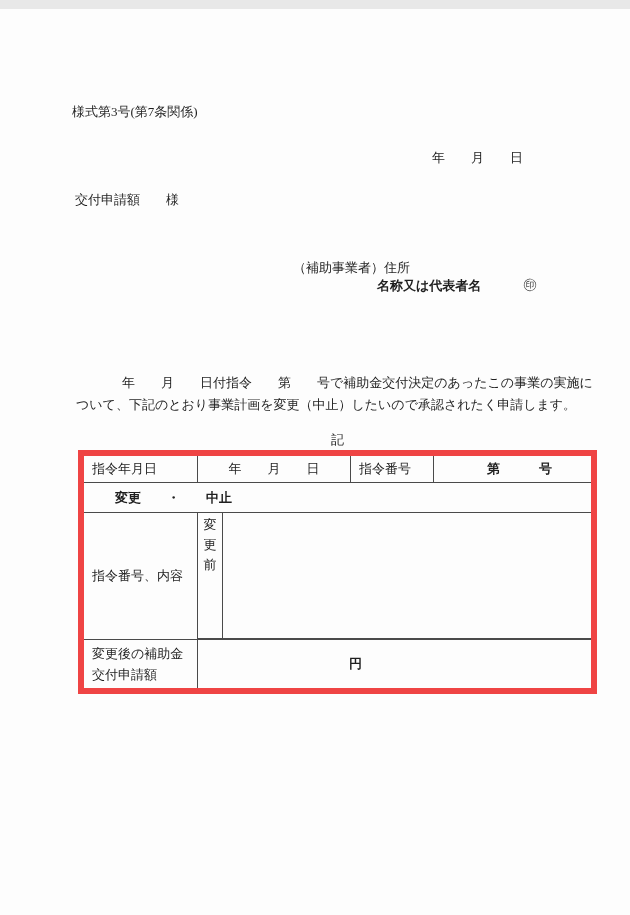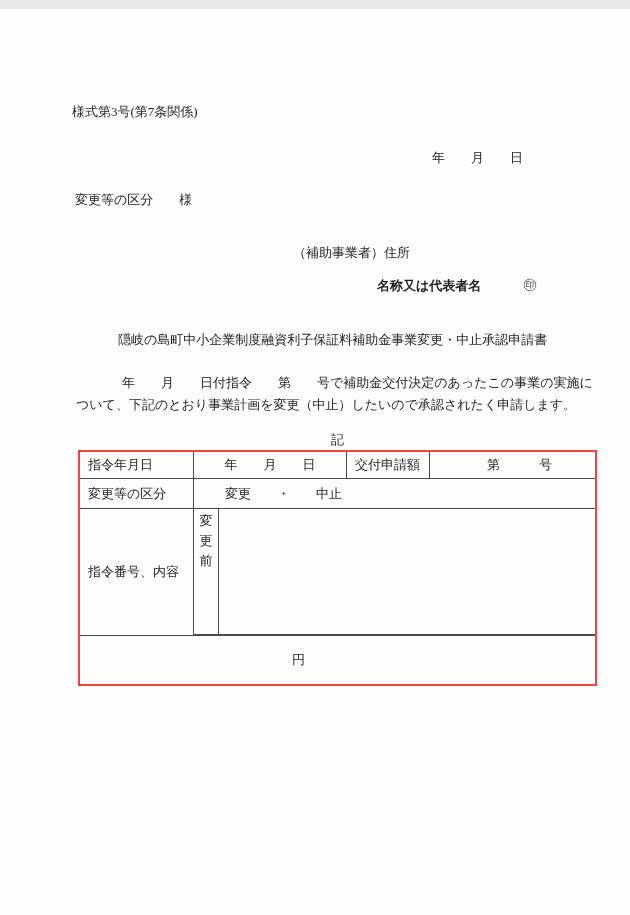--- a/index.html
+++ b/index.html
@@ -15,27 +15,27 @@
     font-size: 13px;
     overflow: hidden;
   }
   .abs { position: absolute; white-space: pre; }
 
   
   .doc-table {
     position: absolute;
     left: 78px; top: 441px;
     width: 519px;
-    border: 2px solid #ef4444;
+    border: 6px solid #ef4444;
     background: #fdfdfd;
   }
   .t-row { display: flex; border-bottom: 1px solid #4a4a4a; }
   .t-row:last-child { border-bottom: none; }
   .cell { border-right: 1px solid #4a4a4a; display: flex; align-items: center; }
-  .cell:last-child { border-right: none; }
+  .cell:last-child { border-right: none; font-weight: bold; }
   .label-cell { width: 114px; padding-left: 8px; flex: none; }
   .row1 { height: 27px; }
   .row1 .date-cell { width: 153px; flex: none; justify-content: center; }
   .row1 .numlabel-cell { width: 83px; flex: none; padding-left: 8px; }
   .row1 .numvalue-cell { flex: 1; justify-content: center; padding-left: 14px; }
   .row2 { height: 30px; }
   .row2 .value-cell { flex: 1; padding-left: 31px; }
   .row3 { height: 127px; }
   .row3-right { flex: 1; display: flex; flex-direction: column; }
   .subrow { display: flex; flex: 1; }
@@ -57,59 +57,61 @@
 </style>
 </head>
 <body>
 
 <div class="page">
 
   <div class="abs" style="left:72px; top:94px;">様式第3号(第7条関係)</div>
 
   <div class="abs" style="left:432px; top:140px;">年　　月　　日</div>
 
-  <div class="abs" style="left:75px; top:182px;">変更等の区分　　様</div>
+  <div class="abs" style="left:75px; top:182px;">交付申請額　　様</div>
 
-  <div class="abs" style="left:293px; top:235px;font-family:Liberation Serif, serif;">（補助事業者）住所</div>
+  <div class="abs" style="left:293px; top:250px;font-family:Liberation Serif, serif;">（補助事業者）住所</div>
 
   <div class="abs" style="left:377px; top:268px;font-weight:bold;">名称又は代表者名</div>
 
   <div class="abs seal" style="left:523px; top:267px;">㊞</div>
 
-  <div class="abs" style="left:118px; top:322px;">隠岐の島町中小企業制度融資利子保証料補助金事業変更・中止承認申請書</div>
 
   <div class="abs" style="left:76px; top:387px;">ついて、下記のとおり事業計画を変更（中止）したいので承認されたく申請します。</div>
 
   <div class="abs" style="left:122px; top:365px;">年　　月　　日付指令　　第　　号で補助金交付決定のあったこの事業の実施に</div>
 
   <div class="abs" style="left:78px; top:422px; width:519px; text-align:center;">記</div>
 
   <div class="doc-table">
 
     <div class="t-row row1">
       <div class="cell label-cell">指令年月日</div>
       <div class="cell date-cell">年　　月　　日</div>
-      <div class="cell numlabel-cell">交付申請額</div>
+      <div class="cell numlabel-cell">指令番号</div>
       <div class="cell numvalue-cell">第　　　号</div>
     </div>
 
     <div class="t-row row2">
-      <div class="cell label-cell">変更等の区分</div>
       <div class="cell value-cell">変更　　・　　中止</div>
     </div>
 
     <div class="t-row row3">
       <div class="cell label-cell">指令番号、内容</div>
       <div class="row3-right">
         <div class="subrow">
           <div class="cell vlabel-cell">変更前</div>
           <div class="cell content-cell"></div>
         </div>
       </div>
     </div>
 
     <div class="t-row row4">
+      <div class="cell label-cell">
+        <div>変更後の補助金</div>
+        <div>交付申請額</div>
+      </div>
       <div class="cell value-cell">円</div>
     </div>
 
   </div>
 
 </div>
 
 </body></html>

